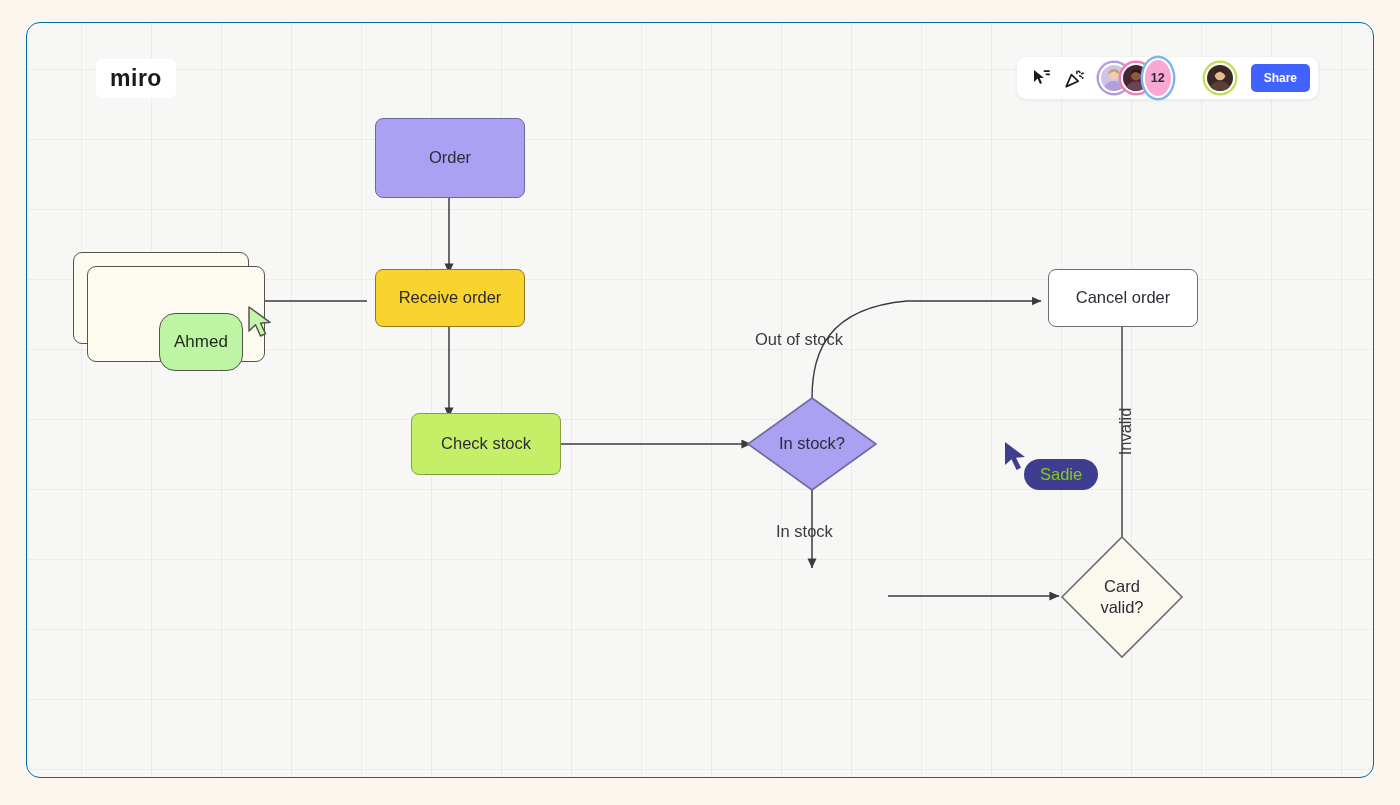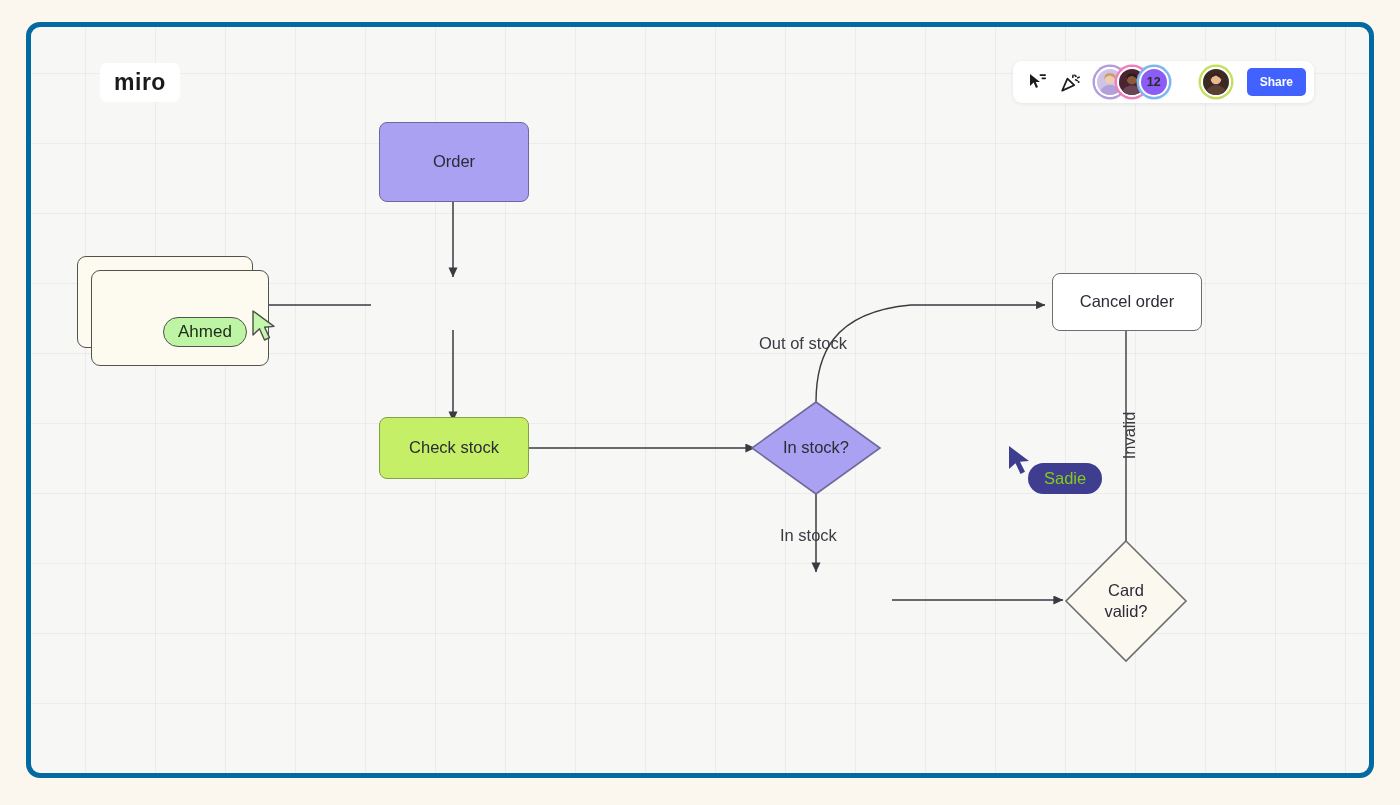--- a/index.html
+++ b/index.html
@@ -13,21 +13,21 @@
   }
 
   
   #board {
     position: absolute;
     left: 26px;
     top: 22px;
     width: 1348px;
     height: 756px;
     background: #f7f7f5;
-    border: 5px solid #0369a1;
+    border: 1px solid #0369a1;
     border-radius: 14px;
     overflow: hidden;
   }
 
   #grid {
     position: absolute;
     inset: 0;
     background-image:
       linear-gradient(to right, rgba(0,0,0,0.045) 1px, transparent 1px),
       linear-gradient(to bottom, rgba(0,0,0,0.045) 1px, transparent 1px);
@@ -85,23 +85,23 @@
     background-size: cover;
     position: relative;
     overflow: hidden;
   }
   .av + .av { margin-left: -8px; }
   .ring-purple { box-shadow: 0 0 0 2.5px #b39ddb; }
   .ring-pink   { box-shadow: 0 0 0 2.5px #ef7fb8; }
   .ring-lime   { box-shadow: 0 0 0 2.5px #c3e05a; }
 
   .av-count {
-    width: 30px; height: 30px;
+    width: 30px; height: 40px;
     border-radius: 50%;
-    background: #8b5cf6;
+    background: #f9a8d4;
     border: 2.5px solid #fff;
     box-shadow: 0 0 0 2.5px #7db5f0;
     display: flex; align-items: center; justify-content: center;
     font-size: 12.5px; font-weight: 700; color: #2b2b2b;
     margin-left: -8px;
     position: relative; z-index: 3;
   }
   .av-sep { width: 12px; }
 
   #share-btn {
@@ -127,21 +127,21 @@
     justify-content: center;
     text-align: center;
     color: #2d2b35;
     font-size: 16.5px;
     line-height: 1.28;
     border-radius: 8px;
     cursor: pointer;
   }
   .node.purple { background: #aaa1f2; border: 1.5px solid #6f679e; }
   .node.yellow { background: #f9d32e; border: 1.5px solid #8f7c1f; }
-  .node.green  { background: #c5ef66; border: 1.5px solid #83a13d; }
+  .node.green  { background: #c5ef66; border: 1.5px solid #83a13d; margin-left: 36px; }
   .node.white  { background: #ffffff; border: 1.5px solid #6e6e6e; }
 
   .diamond {
     position: absolute;
     cursor: pointer;
   }
   .diamond .dlabel {
     position: absolute;
     inset: 0;
     display: flex;
@@ -179,21 +179,21 @@
     position: absolute;
     left: 108px;
     top: 85px;
     z-index: 5;
   }
   .cursor-label {
     position: absolute;
     background: #bdf5a5;
     border: 1.4px solid #52524e;
     border-radius: 16px;
-    padding: 4px 14px;
+    padding: 18px 14px;
     font-size: 17px;
     color: #1f2a18;
     white-space: nowrap;
   }
 
   #sadie-cursor { position: absolute; left: 975px; top: 418px; z-index: 5; }
   #sadie-label {
     position: absolute;
     left: 22px;
     top: 18px;
@@ -303,20 +303,21 @@
 
   <div id="sadie-cursor">
     <svg width="28" height="32" viewBox="0 0 28 32" style="position:absolute;left:0;top:0;">
       <path d="M3 1 L3 24 L9.5 18.2 L14.5 29 L19 26.8 L14 16.8 L23 16 Z" fill="#3f3d8f"></path>
     </svg>
     <div id="sadie-label">Sadie</div>
   </div>
 
   <div class="node purple" style="left:348px; top:95px; width:150px; height:80px;">Order</div>
 
+  <div class="node yellow" style="left:348px; top:246px; width:150px; height:58px;">Receive order</div>
 
   <div class="node green" style="left:348px; top:390px; width:150px; height:62px;">Check stock</div>
 
   <div class="node white" style="left:1021px; top:246px; width:150px; height:58px;">Cancel order</div>
 
 
   <div class="diamond" style="left:719px; top:373px; width:132px; height:96px;">
     <svg width="132" height="96" viewBox="0 0 132 96" style="position:absolute;inset:0;">
       <polygon points="66,2 130,48 66,94 2,48" fill="#aaa1f2" stroke="#6f679e" stroke-width="1.6"></polygon>
     </svg>

